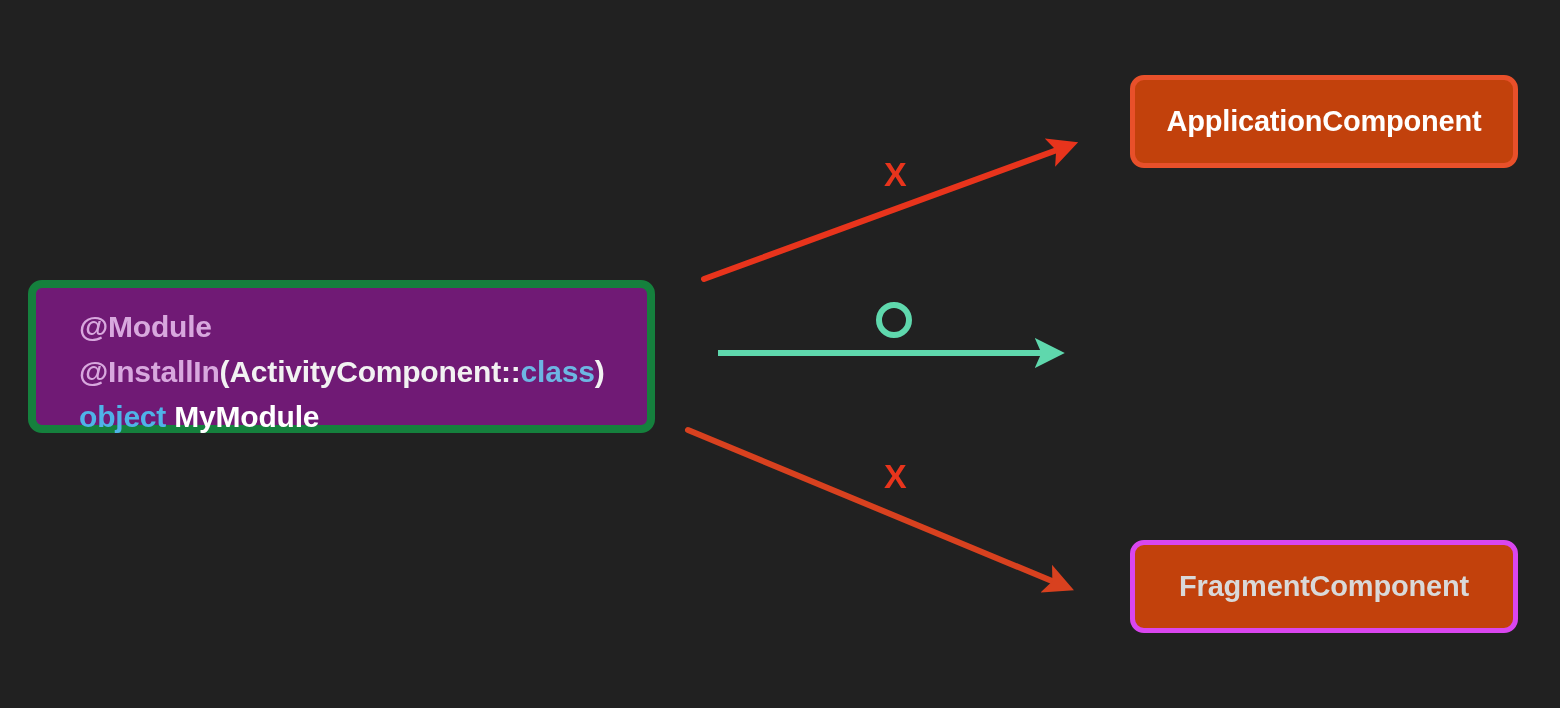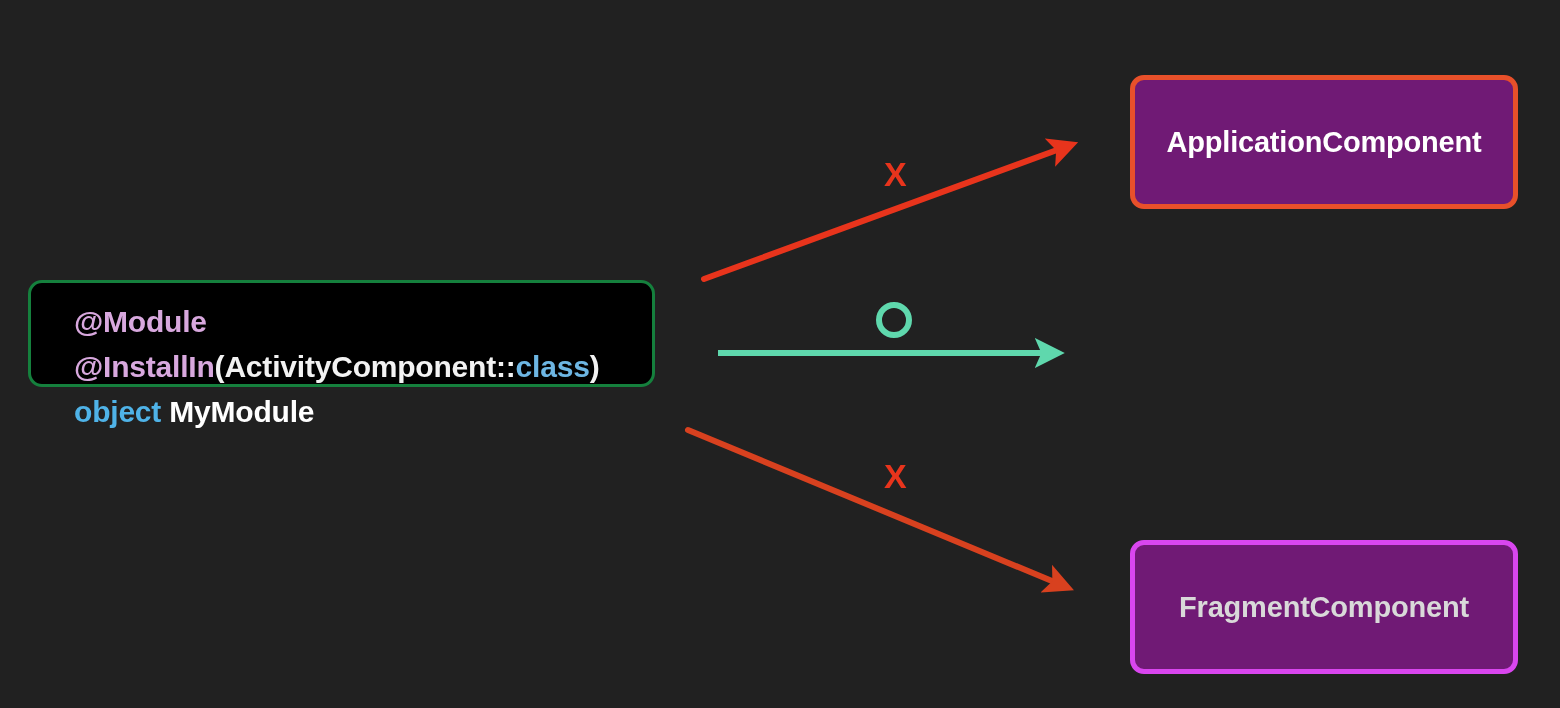--- a/index.html
+++ b/index.html
@@ -17,25 +17,25 @@
     background: #212121;
     overflow: hidden;
   }
 
   
   #code-card {
     position: absolute;
     left: 28px;
     top: 280px;
     width: 627px;
-    height: 107px;
+    height: 153px;
     box-sizing: border-box;
-    border: 3px solid #15803d;
+    border: 8px solid #15803d;
     border-radius: 14px;
-    background: #000000;
+    background: #701a75;
   }
   .code-lines {
     position: absolute;
     left: 43px;
     top: 16px;
     font-family: "Liberation Sans", sans-serif;
     font-size: 30px;
     font-weight: 700;
     line-height: 45px;
     white-space: nowrap;
@@ -47,23 +47,23 @@
   .tok-keyword    { color: #6db6e3; }
   .tok-keyword2   { color: #4fb3e8; }
   .tok-ident      { color: #ffffff; text-align: right; }
 
   
   .component-box {
     position: absolute;
     box-sizing: border-box;
     left: 1130px;
     width: 388px;
-    height: 134px;
+    height: 93px;
     border-radius: 14px;
-    background: #701a75;
+    background: #c2410c;
     display: flex;
     align-items: center;
     justify-content: center;
   }
   .component-box .box-label {
     font-size: 29px;
     font-weight: 700;
     letter-spacing: -0.2px;
     white-space: nowrap;
   }

